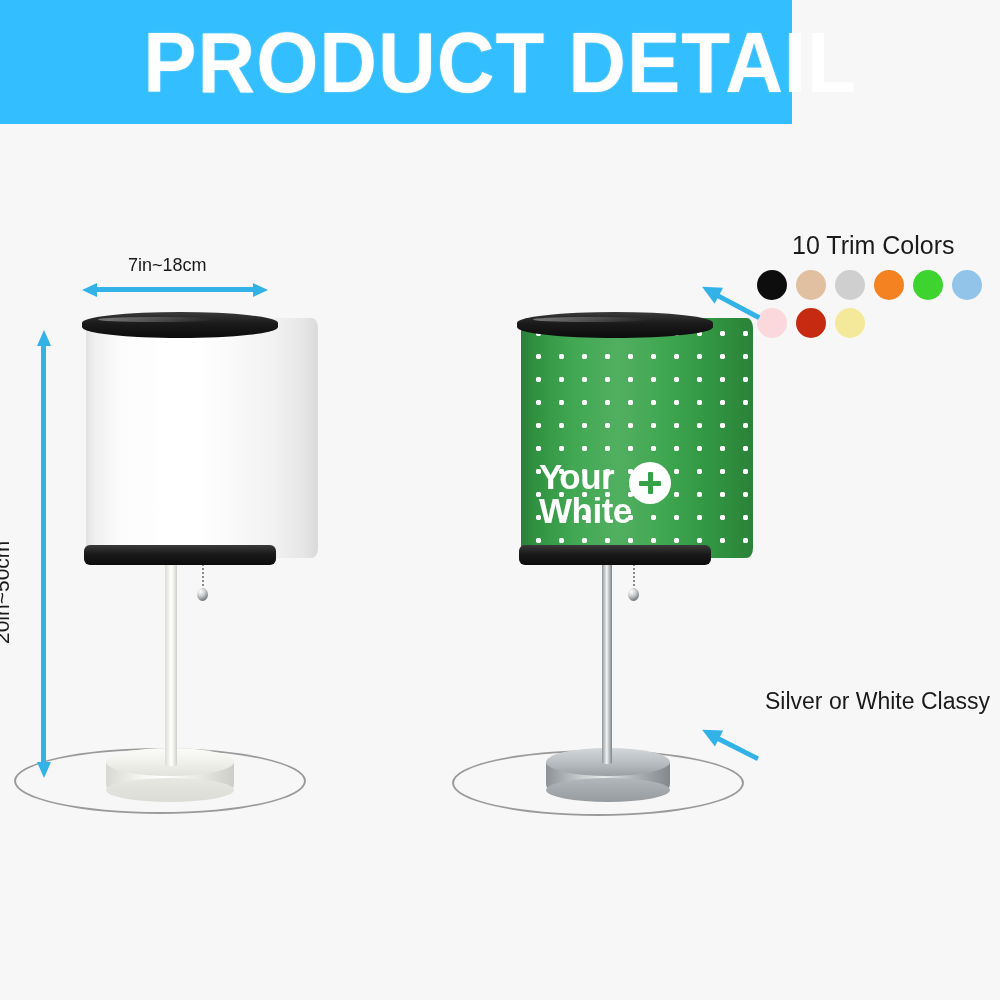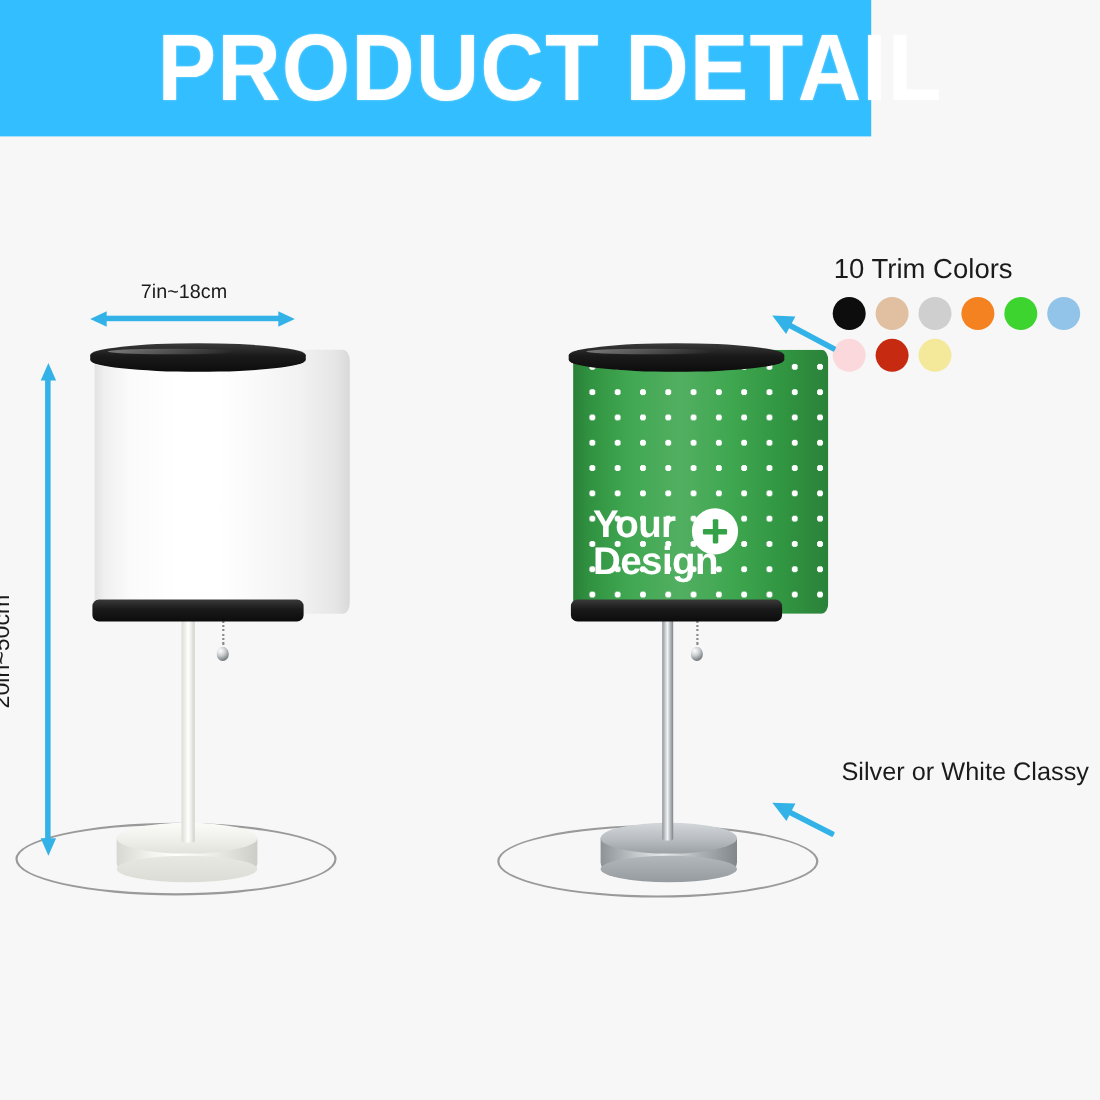--- a/index.html
+++ b/index.html
@@ -343,21 +343,21 @@
     <div class="chain" style="left:633px; top:556px; height:42px;"></div>
     <div class="chain-ball" style="left:628px; top:588px;"></div>
 
     <div class="shade-wrap" style="left:521px; top:318px; width:188px; height:240px;">
       <div class="shade-body shade-green">
         <div class="dots"></div>
       </div>
 
       <div id="your-design" style="left:18px; top:142px;">
         <span class="line">Your</span>
-        <span class="line">Design</span>
+        <span class="line">White</span>
       </div>
       <div id="plus-badge" style="left:108px; top:144px;"></div>
 
       <div class="trim" style="left:-4px; top:-6px; width:196px; height:26px;">
         <div class="trim-shine"></div>
       </div>
       <div class="trim" style="left:-2px; bottom:-7px; width:192px; height:20px; border-radius:6px;"></div>
     </div>
   </div>
 
@@ -368,21 +368,21 @@
     <div class="head-r"></div>
   </div>
 
   <div class="anno-text" id="height-label" style="left:14px; top:620px;">20in~50cm</div>
   <div id="height-arrow" style="left:37px; top:330px; width:14px; height:448px;">
     <div class="head-t"></div>
     <div class="shaft" style="height:422px;"></div>
     <div class="head-b"></div>
   </div>
 
-  <div class="anno-text" id="trim-colors-title" style="left:758px; top:231px;">10 Trim Colors</div>
+  <div class="anno-text" id="trim-colors-title" style="left:792px; top:231px;">10 Trim Colors</div>
 
   <div id="swatch-grid" style="left:757px; top:270px;">
     <div class="swatch" style="background:#0d0d0d;"></div>
     <div class="swatch" style="background:#e0c0a0;"></div>
     <div class="swatch" style="background:#cfcfcf;"></div>
     <div class="swatch" style="background:#f58220;"></div>
     <div class="swatch" style="background:#3ed42f;"></div>
     <div class="swatch" style="background:#91c4e8;"></div>
     <div class="swatch" style="background:#fad8dc;"></div>
     <div class="swatch" style="background:#c62b12;"></div>

